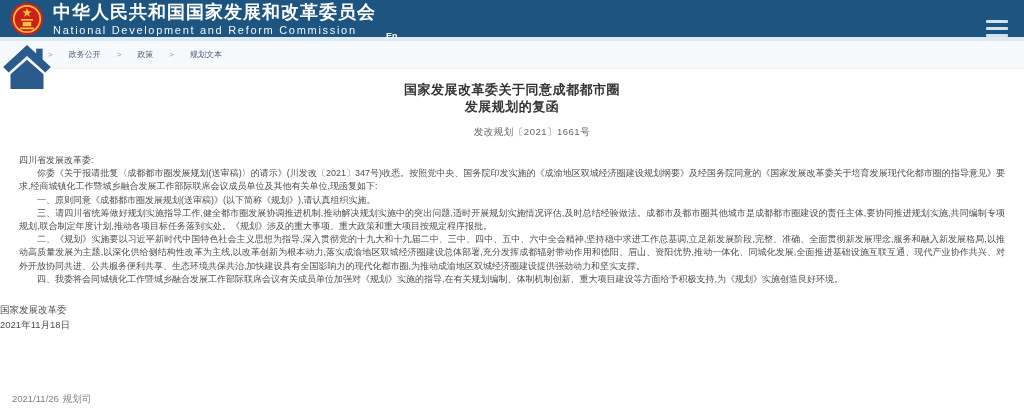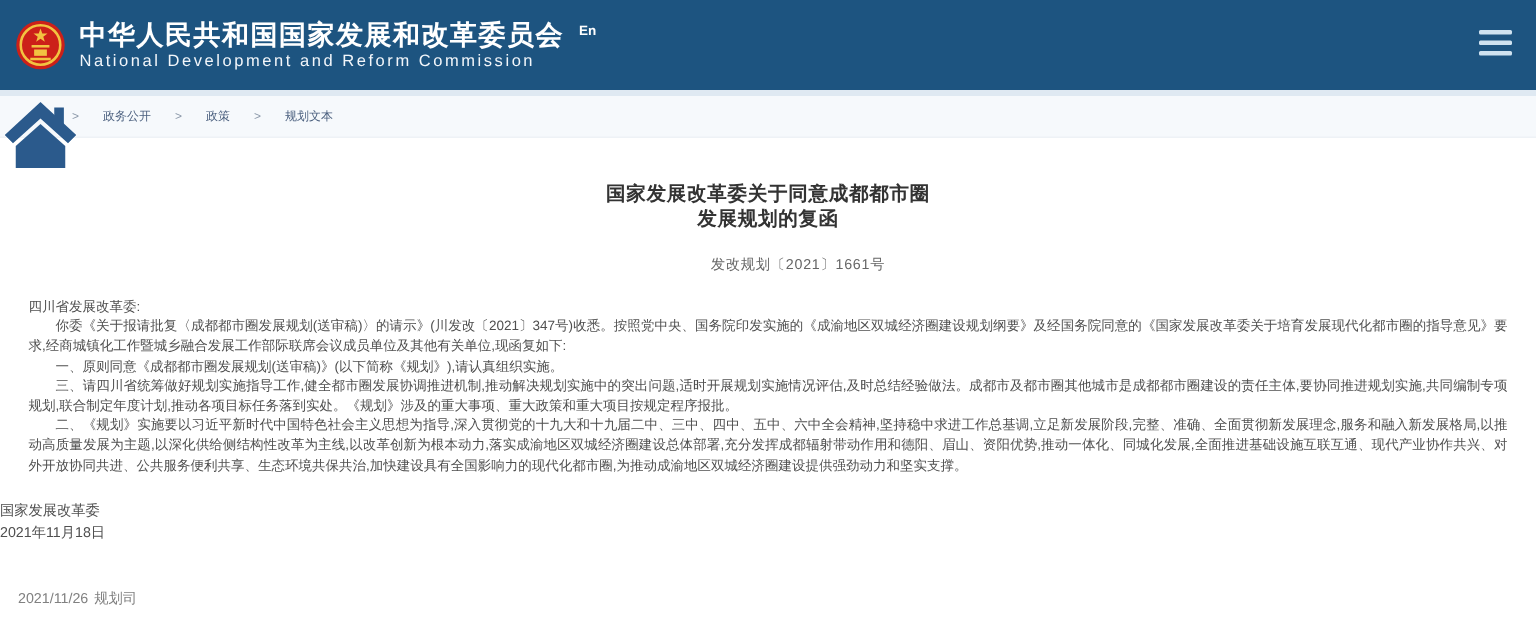--- a/index.html
+++ b/index.html
@@ -7,40 +7,40 @@
   body {
     width:1024px; height:413px;
     background:#ffffff;
     font-family:"Liberation Sans", sans-serif;
     position:relative;
     overflow:hidden;
   }
 
   
   .site-header {
-    height:64px;
+    height:41px;
     background:#1d5480;
     border-bottom:4px solid #dfe9f2;
     display:flex;
     align-items:center;
     position:relative;
   }
   .emblem { width:34px; height:34px; margin-left:10px; flex:0 0 auto; cursor:pointer; }
   .header-titles { margin-left:9px; color:#ffffff; }
   .title-cn {
     font-size:18px; font-weight:bold; letter-spacing:1px; line-height:20px;
     white-space:nowrap;
   }
   .title-en {
     font-size:11px; letter-spacing:1.7px; margin-top:2px; white-space:nowrap;
     color:#f2f6fa;
   }
   .en-link {
     color:#ffffff; font-size:9px; font-weight:bold;
-    margin-left:10px; align-self:flex-start; margin-top:15px;
+    margin-left:10px; align-self:flex-start; margin-top:31px;
     text-decoration:none; cursor:pointer;
   }
   .menu-btn {
     position:absolute; right:16px; top:20px; width:22px; cursor:pointer;
   }
   .menu-btn span {
     display:block; width:22px; height:3px; background:#cfe2f0;
     margin-bottom:4px; border-radius:1px;
   }
   .menu-btn span:last-child { margin-bottom:0; }
@@ -60,21 +60,21 @@
   .home-icon {
     position:absolute; left:3px; top:4px;
     width:48px; height:44px; z-index:2; cursor:pointer;
   }
   .crumb { color:#4a5f7e; text-decoration:none; margin:0 16px; cursor:pointer; }
   .crumb-sep { color:#8a97a8; }
 
   
   .document { padding-top:12px; }
   .doc-title {
-    margin:16px;
+    margin:0;
     text-align:center;
     font-size:13px; font-weight:bold; color:#333333;
     line-height:17px; letter-spacing:0.5px;
   }
   .doc-number {
     text-align:center;
     font-size:9.5px; color:#666666;
     margin-top:11px; letter-spacing:0.5px;margin-left:40px;
   }
   .doc-body {
@@ -143,20 +143,21 @@
     <span>国家发展改革委关于同意成都都市圈</span><br>
     <span>发展规划的复函</span>
   </h1>
   <div class="doc-number">发改规划〔2021〕1661号</div>
   <div class="doc-body">
     <p>四川省发展改革委:</p>
     <p class="para">你委《关于报请批复〈成都都市圈发展规划(送审稿)〉的请示》(川发改〔2021〕347号)收悉。按照党中央、国务院印发实施的《成渝地区双城经济圈建设规划纲要》及经国务院同意的《国家发展改革委关于培育发展现代化都市圈的指导意见》要求,经商城镇化工作暨城乡融合发展工作部际联席会议成员单位及其他有关单位,现函复如下:</p>
     <p class="para">一、原则同意《成都都市圈发展规划(送审稿)》(以下简称《规划》),请认真组织实施。</p>
     <p class="para">三、请四川省统筹做好规划实施指导工作,健全都市圈发展协调推进机制,推动解决规划实施中的突出问题,适时开展规划实施情况评估,及时总结经验做法。成都市及都市圈其他城市是成都都市圈建设的责任主体,要协同推进规划实施,共同编制专项规划,联合制定年度计划,推动各项目标任务落到实处。《规划》涉及的重大事项、重大政策和重大项目按规定程序报批。</p>
     <p class="para">二、《规划》实施要以习近平新时代中国特色社会主义思想为指导,深入贯彻党的十九大和十九届二中、三中、四中、五中、六中全会精神,坚持稳中求进工作总基调,立足新发展阶段,完整、准确、全面贯彻新发展理念,服务和融入新发展格局,以推动高质量发展为主题,以深化供给侧结构性改革为主线,以改革创新为根本动力,落实成渝地区双城经济圈建设总体部署,充分发挥成都辐射带动作用和德阳、眉山、资阳优势,推动一体化、同城化发展,全面推进基础设施互联互通、现代产业协作共兴、对外开放协同共进、公共服务便利共享、生态环境共保共治,加快建设具有全国影响力的现代化都市圈,为推动成渝地区双城经济圈建设提供强劲动力和坚实支撑。</p>
+    <p class="para">四、我委将会同城镇化工作暨城乡融合发展工作部际联席会议有关成员单位加强对《规划》实施的指导,在有关规划编制、体制机制创新、重大项目建设等方面给予积极支持,为《规划》实施创造良好环境。</p>
   </div>
   <div class="signature">
     <div>国家发展改革委</div>
     <div>2021年11月18日</div>
   </div>
 </main>
 
 <footer class="page-footer">
   <span>2021/11/26</span><span>规划司</span>
 </footer>

